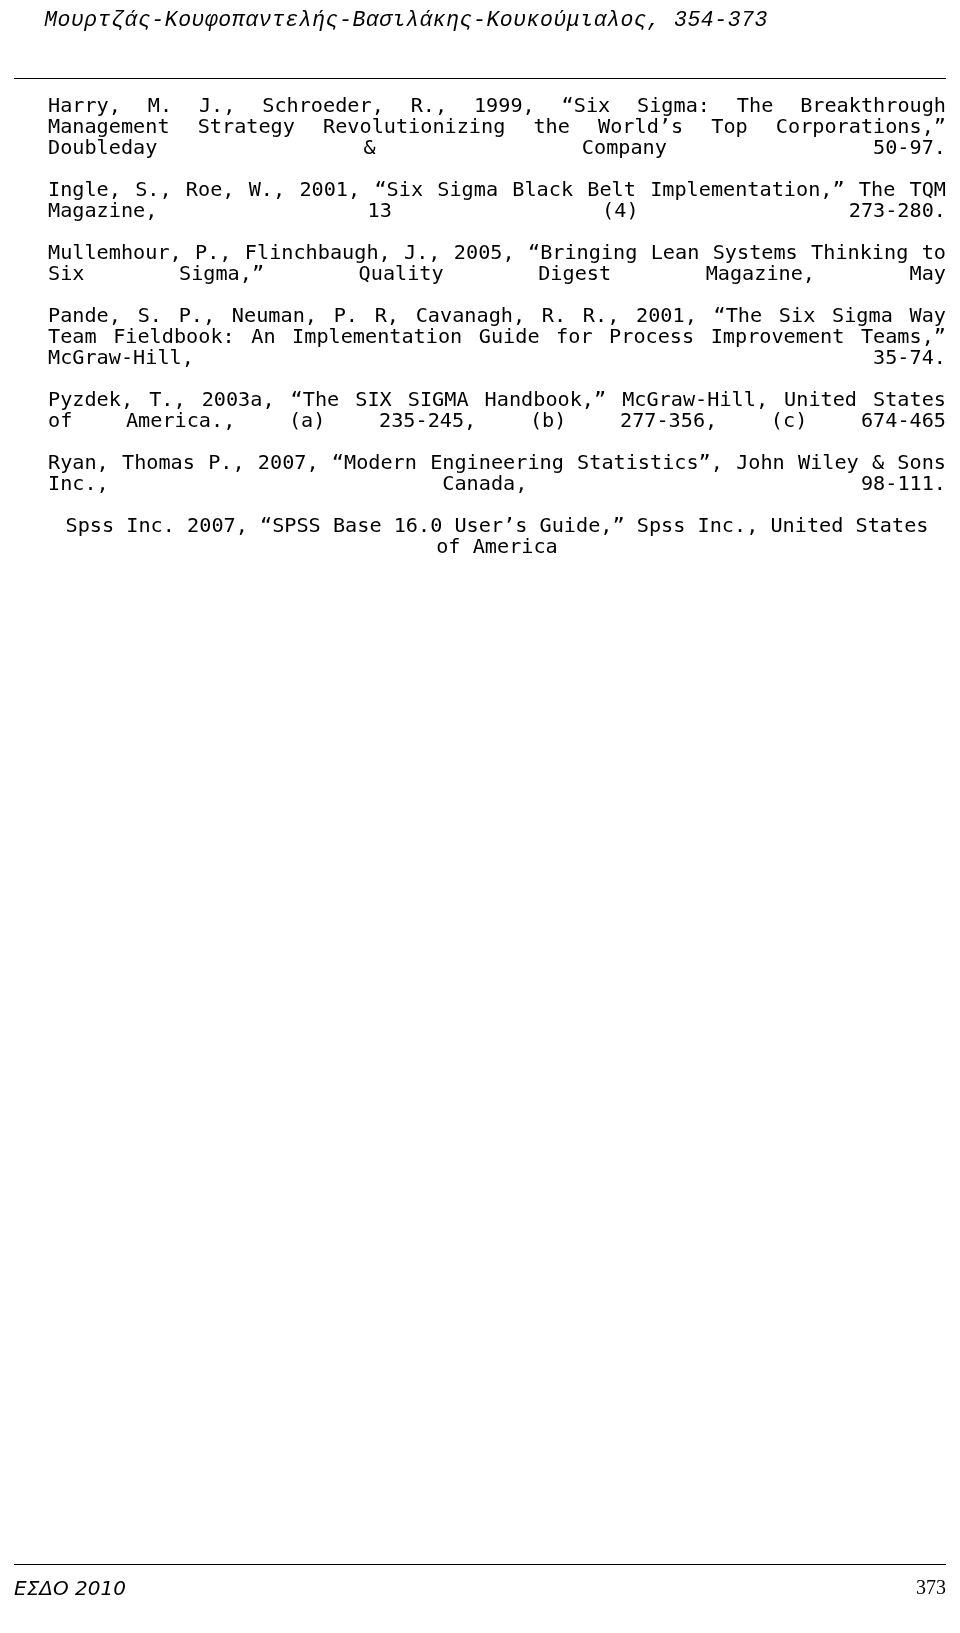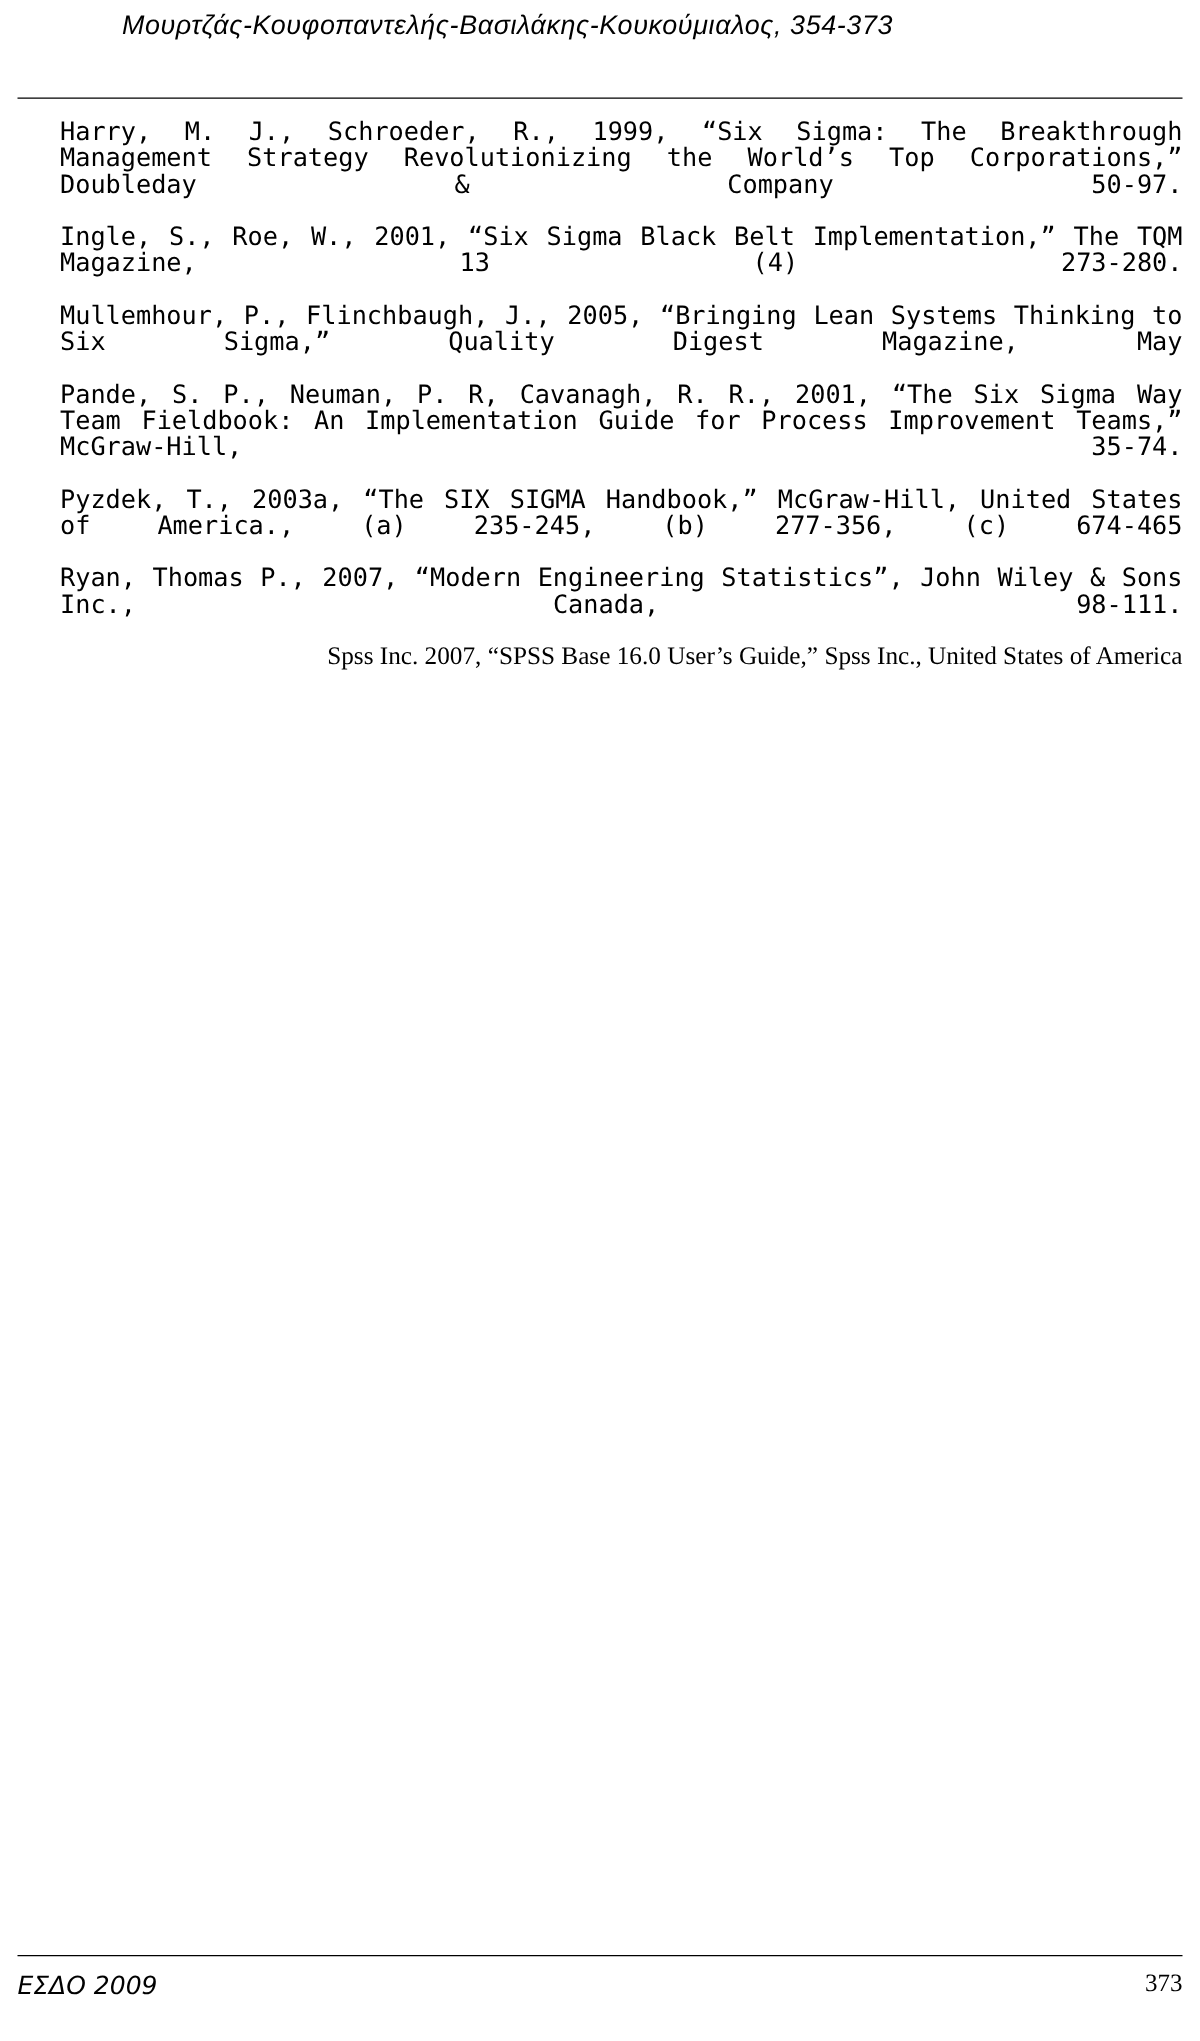--- a/index.html
+++ b/index.html
@@ -22,21 +22,21 @@
     width: 960px;
     height: 1633px;
   }
   
   .header {
     position: absolute;
     left: 0;
     top: 8px;
     width: 812px;
     text-align: center;
-    font-family: Liberation Sans, sans-serif;
+    font-family: Liberation Mono, monospace;
     font-style: italic;
     font-size: 21.5px;
     letter-spacing: 0.5px;
     color: #000;
     white-space: nowrap;
   }
   .header-rule {
     position: absolute;
     left: 14px;
     top: 78px;
@@ -54,22 +54,21 @@
     line-height: 21px;
   }
   .ref {
     margin: 0 0 0 0;
     padding: 0;
     text-align: justify;
     text-indent: 0;
     padding-left: 34px;
   }
   .ref.last {
-    text-align: right;
-    font-family: Liberation Serif, serif;
+    text-align: center;
   }
   
   .ref::after {
     content: "";
     display: inline-block;
     width: 100%;
   }
   .ref.last::after {
     display: none;
   }
@@ -111,17 +110,17 @@
     <p class="ref">Ingle, S., Roe, W., 2001, “Six Sigma Black Belt Implementation,” The TQM Magazine, 13 (4) 273-280.</p>
     <p class="ref">Mullemhour, P., Flinchbaugh, J., 2005, “Bringing Lean Systems Thinking to Six Sigma,” Quality Digest Magazine, May</p>
     <p class="ref">Pande, S. P., Neuman, P. R, Cavanagh, R. R., 2001, “The Six Sigma Way Team Fieldbook: An Implementation Guide for Process Improvement Teams,” McGraw-Hill, 35-74.</p>
     <p class="ref">Pyzdek, T., 2003a, “The SIX SIGMA Handbook,” McGraw-Hill, United States of America., (a) 235-245, (b) 277-356, (c) 674-465</p>
     <p class="ref">Ryan, Thomas P., 2007, “Modern Engineering Statistics”, John Wiley &amp; Sons Inc., Canada, 98-111.</p>
     <p class="ref last">Spss Inc. 2007, “SPSS Base 16.0 User’s Guide,” Spss Inc., United States of America</p>
   </div>
 
   <div class="footer-rule"></div>
   <div class="footer">
-    <span>ΕΣΔΟ 2009</span>
+    <span>ΕΣΔΟ 2010</span>
     <span class="page-num">373</span>
   </div>
 
 </div>
 
 </body></html>

